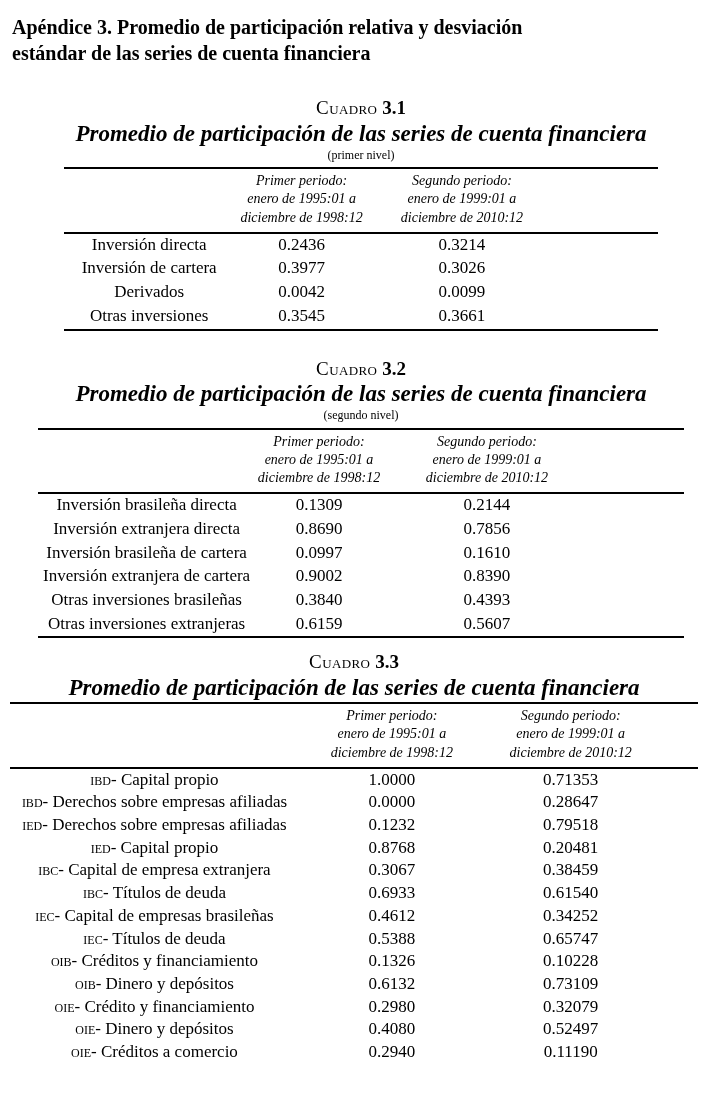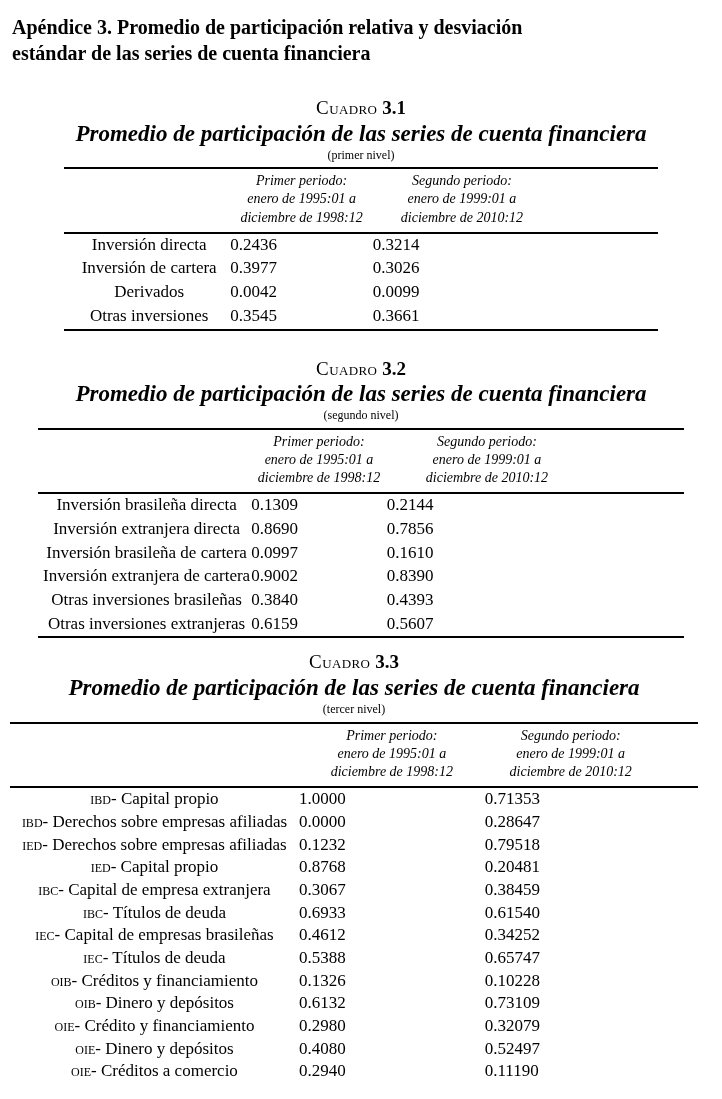--- a/index.html
+++ b/index.html
@@ -50,21 +50,21 @@
     line-height: 1.3;
     text-align: center;
     vertical-align: top;
     white-space: pre-line;
     padding: 3px 0 5px 0;
   }
   tbody td { font-size: 17px; line-height: 1.1; padding: 2px 0 3px 0; }
   .sec3 tbody td { padding: 2px 0 2px 0; }
   td.label { text-align: center; padding-left: 4px; margin-top: 40px; }
   .sec3 td.label { padding-left: 0; }
-  td.value { text-align: left; }
+  td.value { text-align: center; }
   .sc-prefix { font-variant: small-caps; }
   
   .sec1 .c-label { width: 28%; } .sec1 .c-v1 { width: 24%; }
   .sec1 .c-v2 { width: 30%; }   .sec1 .c-fill { width: 18%; }
   .sec2 .c-label { width: 33%; } .sec2 .c-v1 { width: 21%; }
   .sec2 .c-v2 { width: 31%; }   .sec2 .c-fill { width: 15%; }
   .sec3 .c-label { width: 42%; } .sec3 .c-v1 { width: 27%; }
   .sec3 .c-v2 { width: 25%; }   .sec3 .c-fill { width: 6%; }
 </style>
 </head>
@@ -192,21 +192,20 @@
             <td class="filler"></td>
           </tr>
         </tbody>
     </table>
   </section>
 
   <section class="tbl-section sec3">
     <div class="caption">
       <div class="cap-line1"><span class="cap-label">Cuadro</span> <span class="cap-num">3.3</span></div>
       <div class="cap-title">Promedio de participación de las series de cuenta financiera</div>
-      <div class="cap-level">(tercer nivel)</div>
     </div>
     <table>
       <colgroup>
           <col class="c-label">
           <col class="c-v1">
           <col class="c-v2">
           <col class="c-fill">
         </colgroup>
       <thead>
         <tr>

